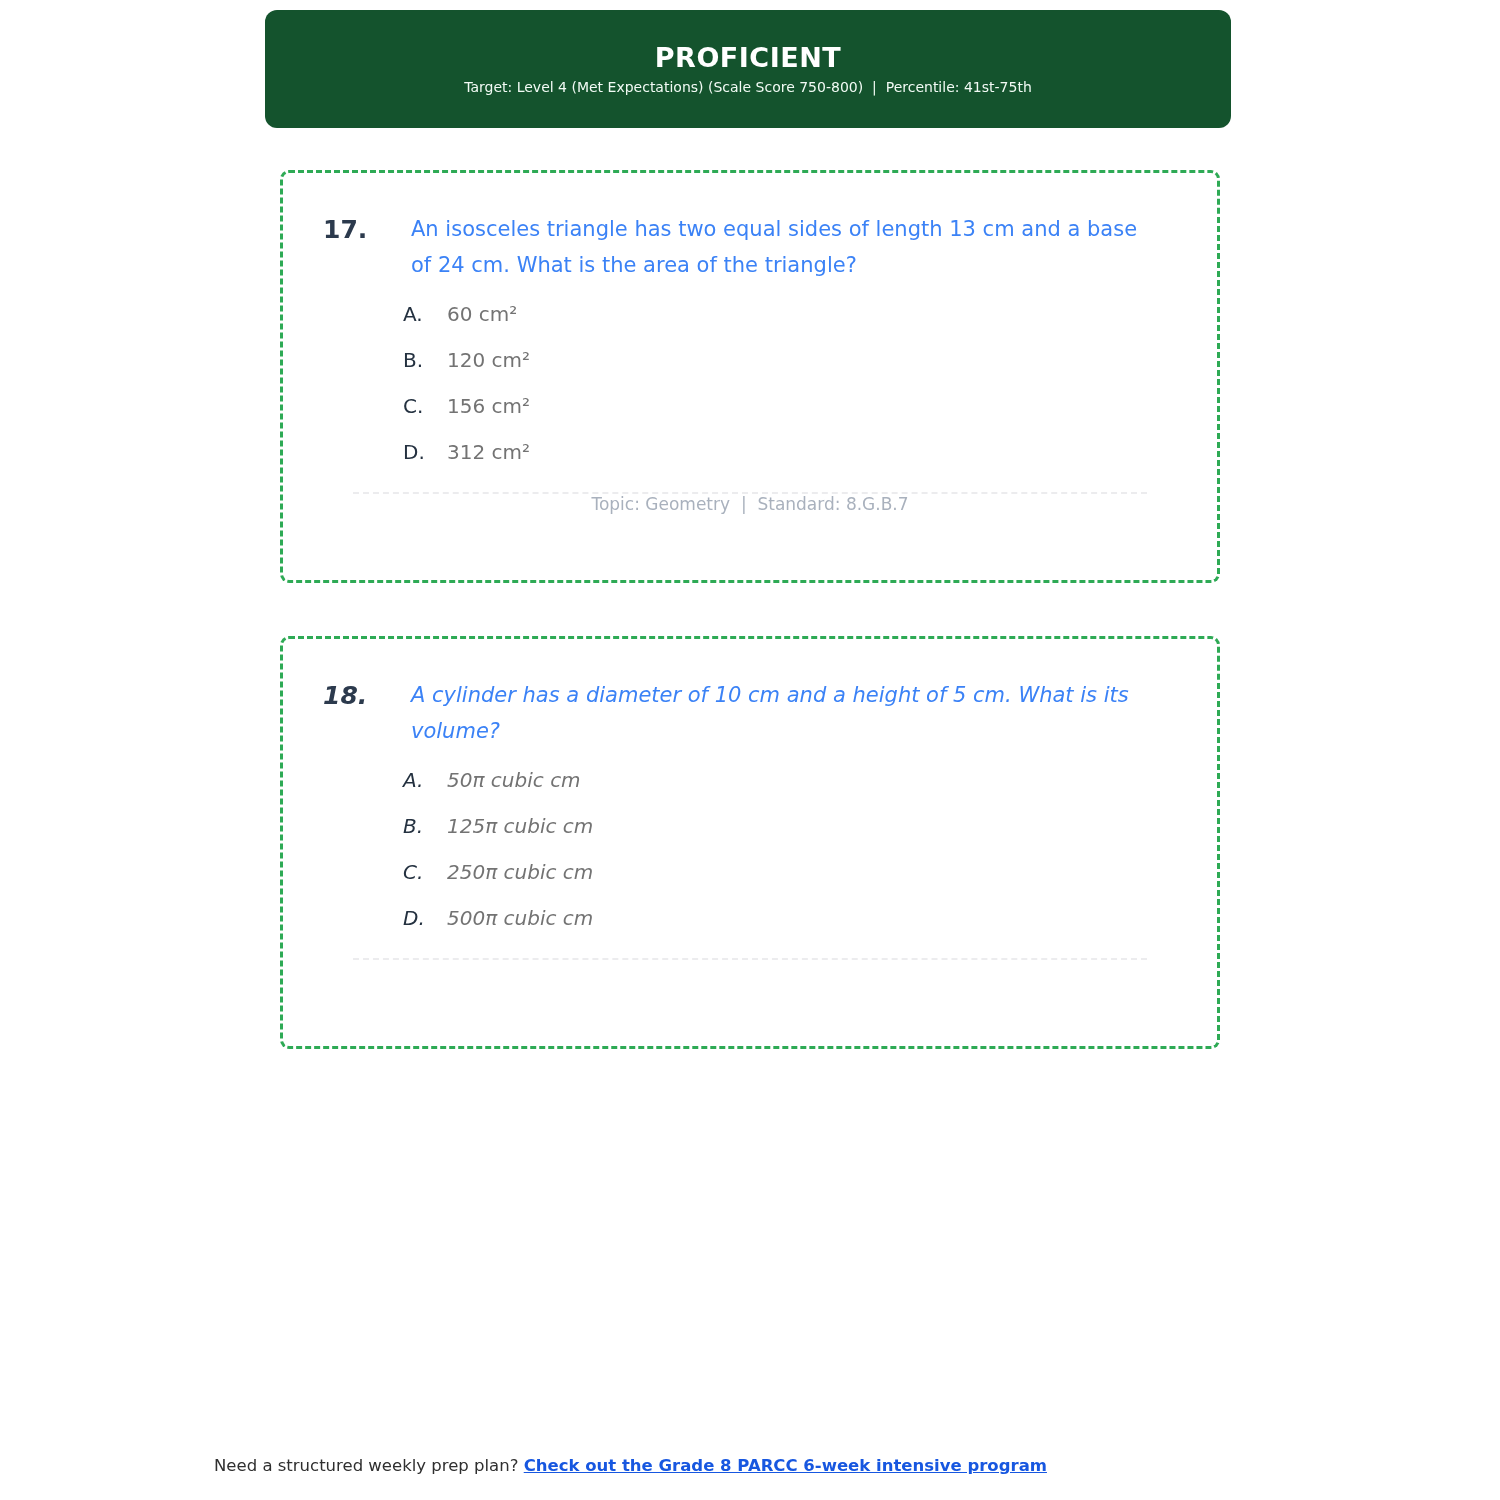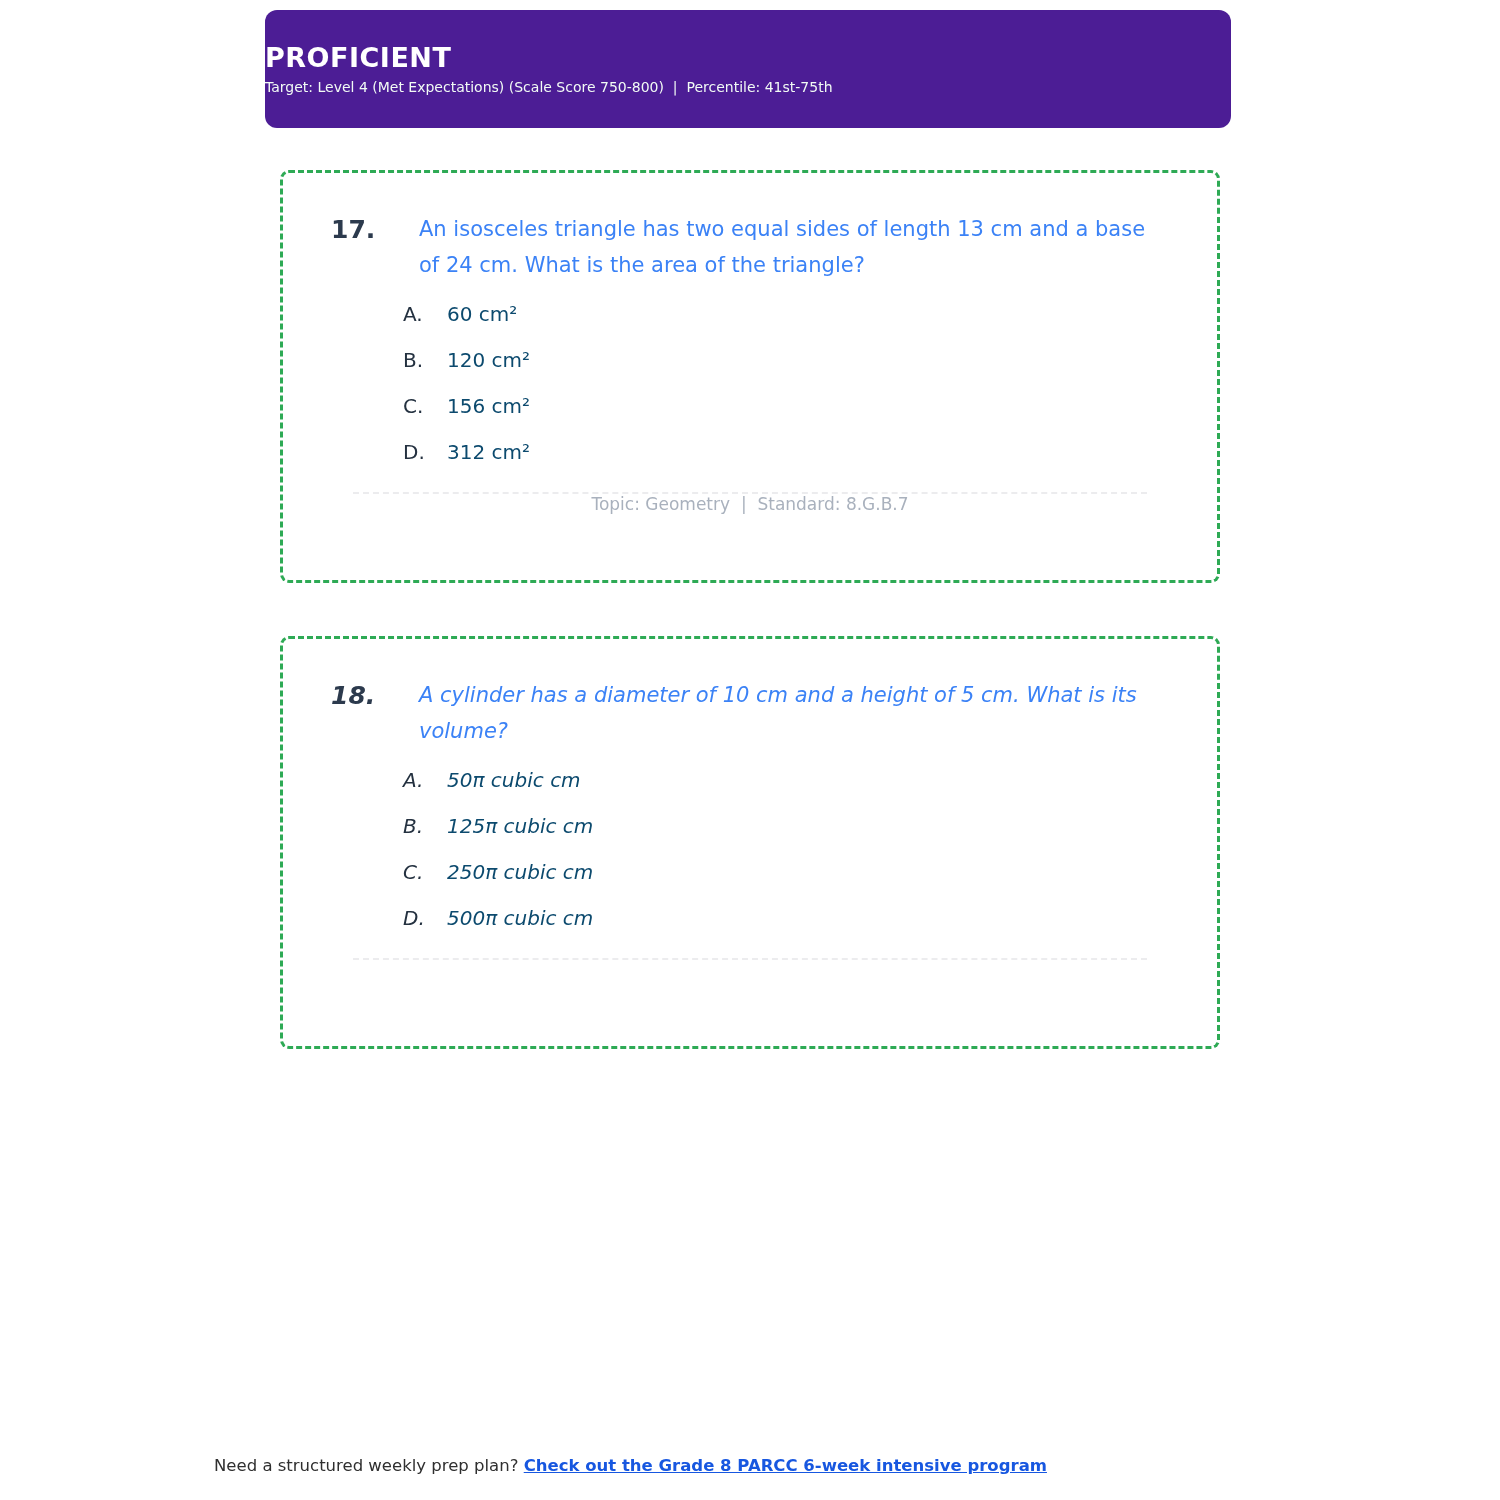--- a/index.html
+++ b/index.html
@@ -15,25 +15,26 @@
     overflow: hidden;
   }
 
   
   .level-banner {
     position: absolute;
     left: 265px;
     top: 10px;
     width: 966px;
     height: 118px;
-    background: #4c1d95;
+    background: #14532d;
     border-radius: 12px;
     box-sizing: border-box;
     display: flex;
     flex-direction: column;
+    align-items: center;
     justify-content: center;
     gap: 9px;
   }
   .level-title {
     color: #ffffff;
     font-size: 27px;
     font-weight: bold;
     letter-spacing: 0.5px;
     line-height: 1;
   }
@@ -55,21 +56,20 @@
     border-radius: 9px;
     background: #ffffff;
     padding: 38px 40px 26px 40px;
   }
   #card-17 { top: 170px; height: 413px; }
   #card-18 { top: 636px; height: 413px; font-style: italic; }
 
   .q-head {
     display: flex;
     align-items: flex-start;
-    margin-left: 8px;
   }
   .q-number {
     flex: 0 0 auto;
     width: 88px;
     font-size: 25px;
     font-weight: bold;
     color: #2c3a4d;
     line-height: 1.48;
     padding-left: 0px;
   }
@@ -93,21 +93,21 @@
   .option-row:last-child { margin-bottom: 0; }
   .option-letter {
     flex: 0 0 auto;
     width: 44px;
     font-size: 20px;
     color: #243140;
     line-height: 1.2;
   }
   .option-text {
     font-size: 20px;
-    color: #0c4a6e;
+    color: #737373;
     line-height: 1.2;
   }
 
   .meta-divider {
     margin: 28px 30px 0 30px;
     border-top: 2px dashed #ececee;
     height: 0;
   }
   .q-meta {
     text-align: center;

